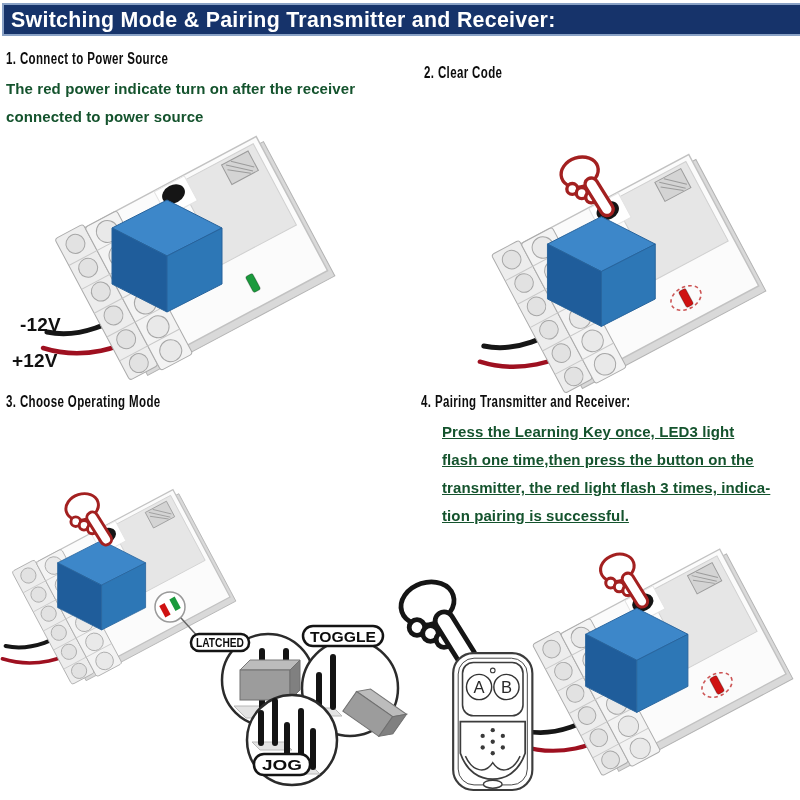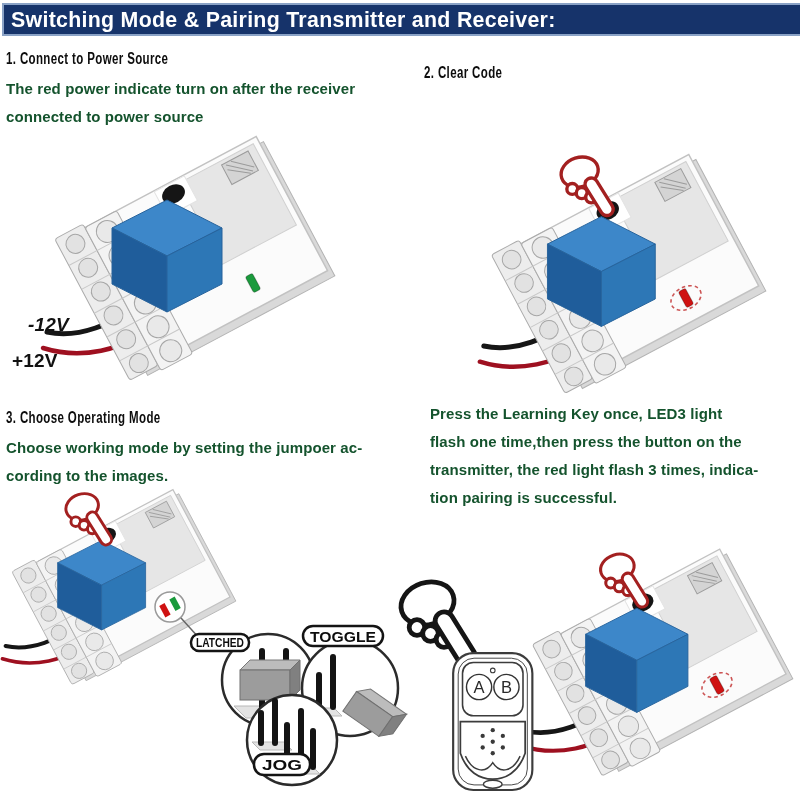--- a/index.html
+++ b/index.html
@@ -22,32 +22,32 @@
   }
   .step h2 span{
     display:inline-block;transform:scaleX(0.72);transform-origin:0 50%;letter-spacing:0.5px;
   }
   .step p{
     margin:7px 0 0 0;font-size:15px;font-weight:700;color:#14532d;
     line-height:1.87;letter-spacing:0.1px;white-space:pre;
   }
   #step1{left:6px;top:50px;width:392px;}
   #step2{left:416px;top:64px;width:384px;margin-left:8px;}
-  #step3{left:6px;top:393px;width:396px;margin-top:16px;}
+  #step3{left:6px;top:393px;width:396px;}
   #step4{left:421px;top:393px;width:378px;}
-  #step4 p{margin-left:9px;}
+  #step4 p{margin-left:21px;text-decoration:underline;}
   .illus{position:absolute;overflow:visible;}
   #illus1{left:15px;top:138px;width:330px;height:252px;}
   #illus2{left:420px;top:150px;width:370px;height:245px;}
   #illus3{left:0px;top:492px;width:410px;height:308px;}
   #illus4{left:396px;top:553px;width:404px;height:247px;}
   .wire-label{
     position:absolute;font-size:19px;font-weight:800;color:#111;letter-spacing:0.2px;
   }
-  #label-neg{left:28px;top:314px;font-style:italic;}
+  #label-neg{left:20px;top:314px;}
   #label-pos{left:12px;top:350px;}
   svg{overflow:visible;}
   svg text{font-family:"Liberation Sans",sans-serif;}
 </style>
 </head>
 <body>
 
 
 
 
@@ -180,25 +180,24 @@
     <p>The red power indicate turn on after the receiver
 connected to power source</p>
   </section>
 
   <section class="step" id="step2">
     <h2><span>2. Clear Code</span></h2>
   </section>
 
   <section class="step" id="step3">
     <h2><span>3. Choose Operating Mode</span></h2>
-    <p>Choose working mode by setting the jumpoer ac-
-cording to the images.</p>
   </section>
 
   <section class="step" id="step4">
+    <h2><span>4. Pairing Transmitter and Receiver:</span></h2>
     <p>Press the Learning Key once, LED3 light
 flash one time,then press the button on the
 transmitter, the red light flash 3 times, indica-
 tion pairing is successful.</p>
   </section>
 
   <svg class="illus" id="illus1" viewBox="0 0 330 252">
     <use href="#board-def" transform="translate(20,-6)"></use>
     <use href="#led-def" transform="translate(238,145)" style="color:#1a9a3c"></use>
   </svg>

